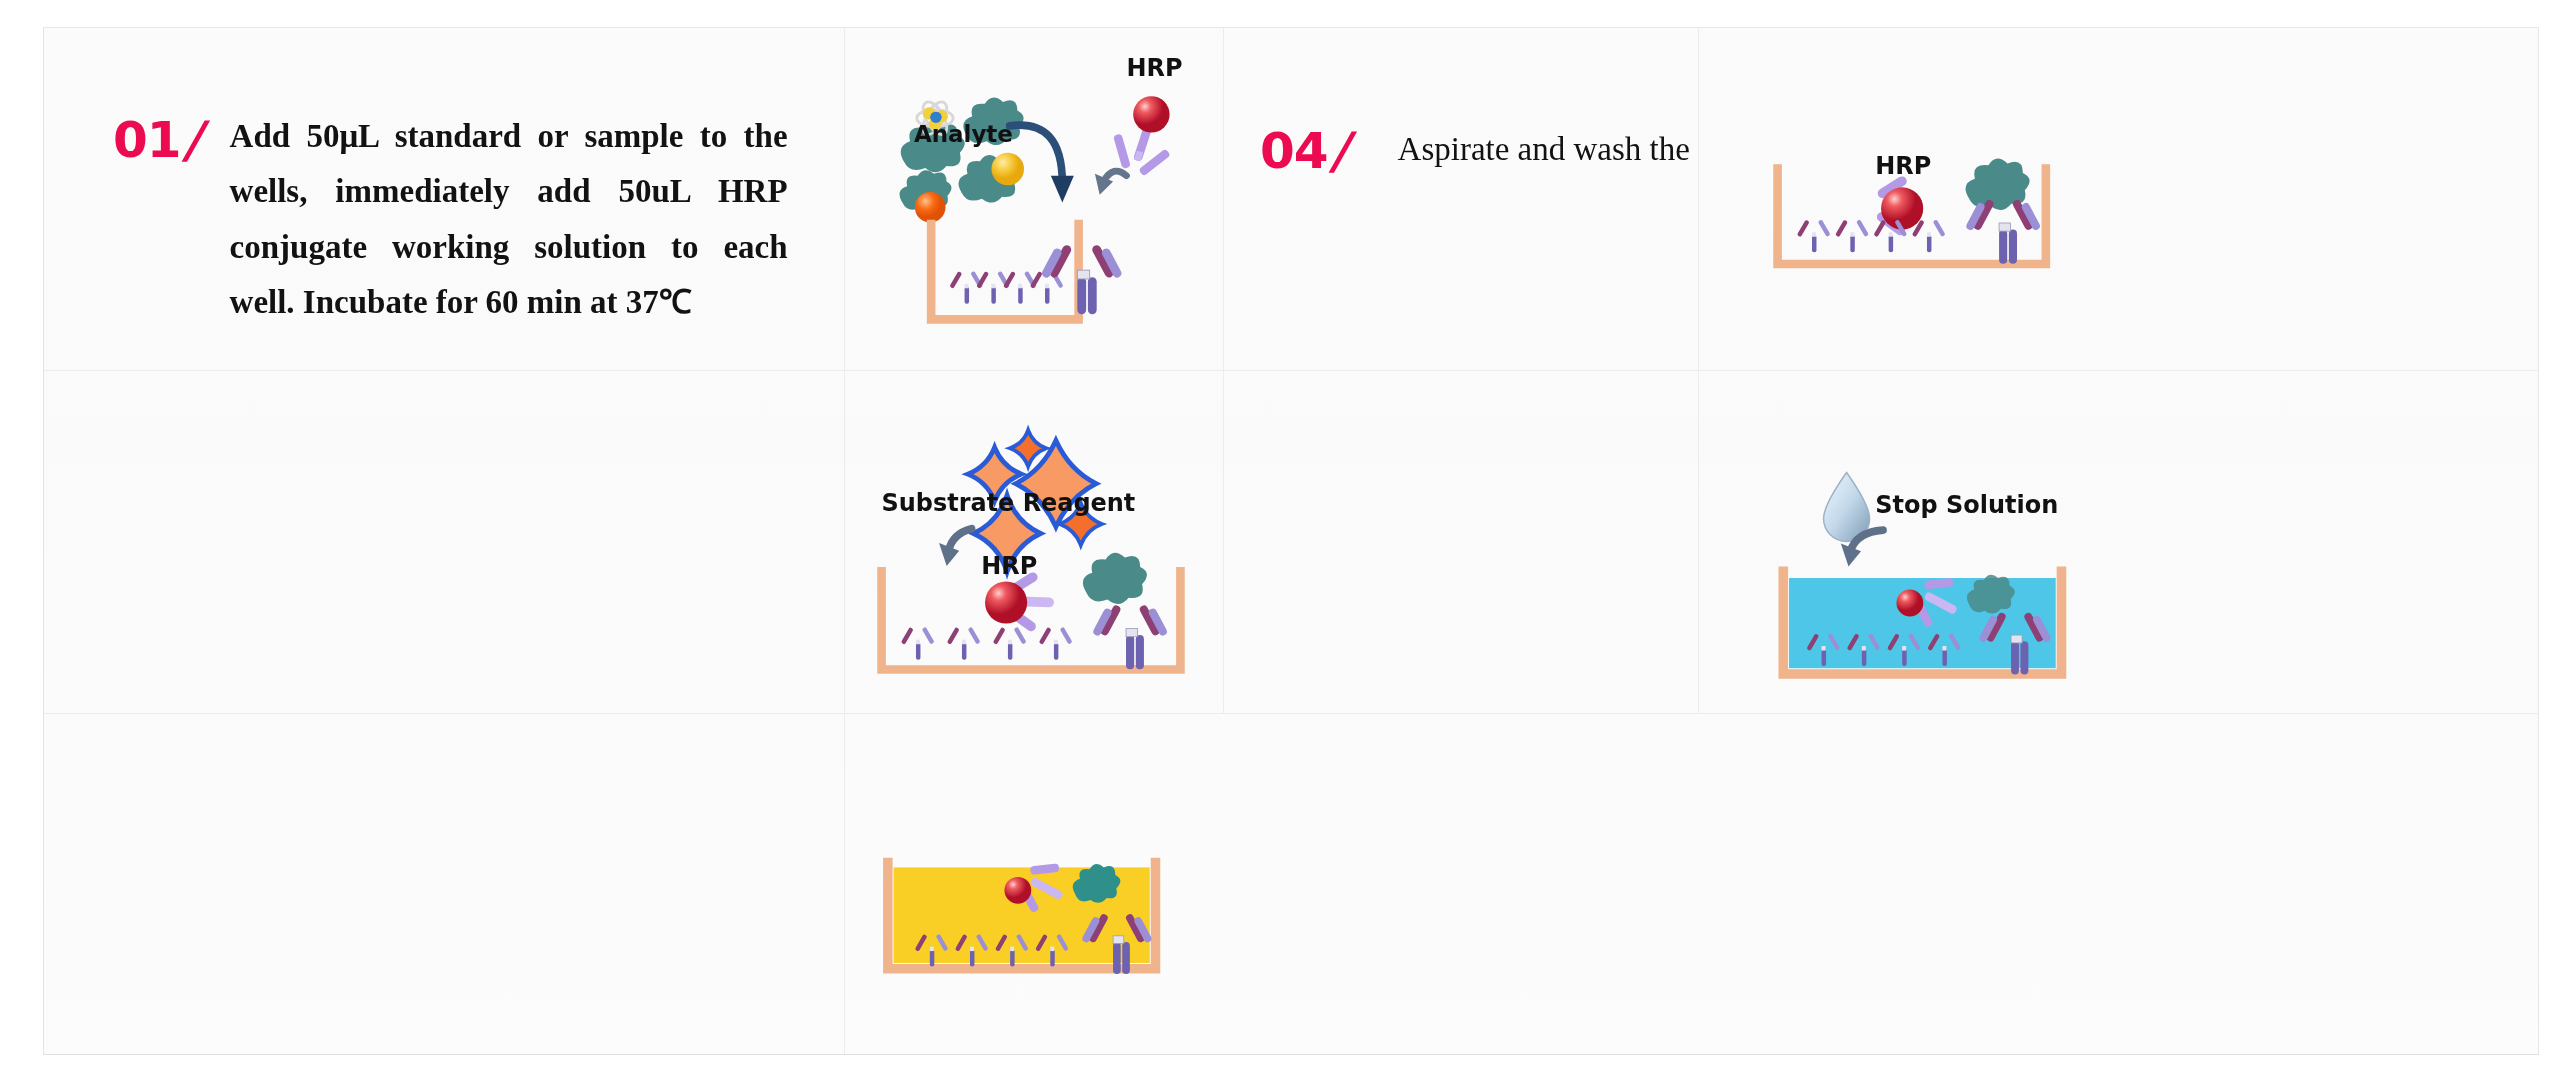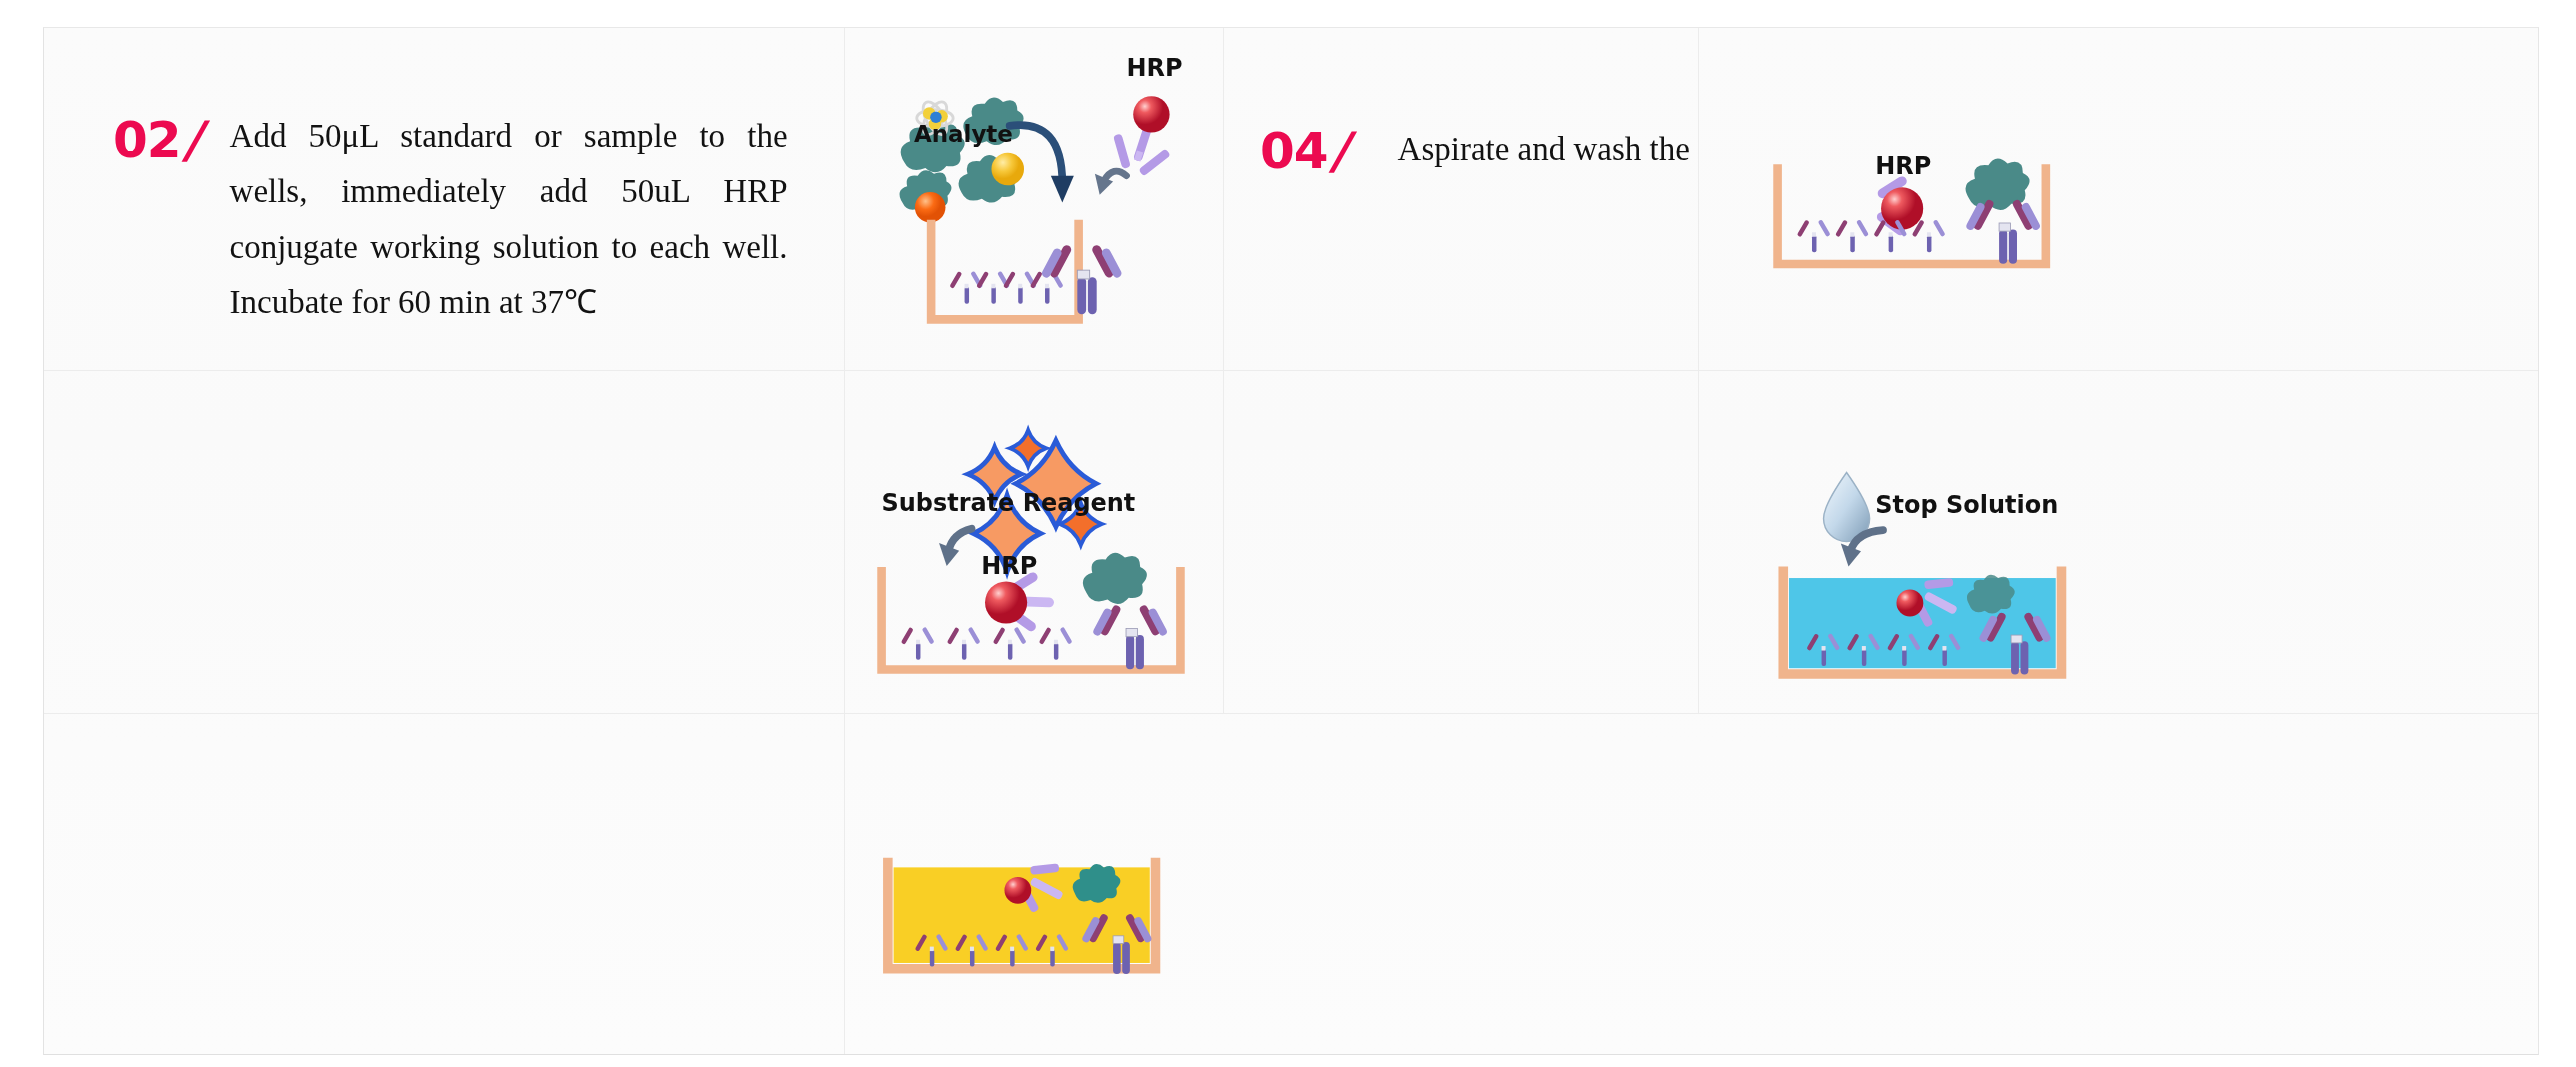--- a/index.html
+++ b/index.html
@@ -68,37 +68,37 @@
     color: #121212;
     line-height: 1.68;
     text-align: justify;
     text-justify: inter-word;
   }
   .steptext.nj { text-align: left; }
 
   
   .c01 .stepwrap { left: 69px; top: 81px; }
   .c01 .stepno   { margin-right: 25px; margin-top: 5.8px; }
-  .c01 .steptext { width: 558px; }
+  .c01 .steptext { width: 558px; font-weight: bold; }
 
   
   .c02 .stepwrap { left: 36px; top: 94px; }
   .c02 .stepno   { margin-right: 46px; margin-top: 3.8px; }
   .c02 .steptext { width: 671px; }
 
   .art { position: absolute; }
 </style>
 </head>
 <body>
 
 <div class="sheet">
 
   <div class="cell c01">
     <div class="stepwrap">
-      <div class="stepno"><span>02</span><span class="slash">/</span></div>
+      <div class="stepno"><span>01</span><span class="slash">/</span></div>
       <div class="steptext">Add 50μL standard or sample to the wells, immediately add 50uL HRP conjugate working solution to each well. Incubate for 60 min at 37℃</div>
     </div>
   </div>
 
   <div class="cell c01art">
     <svg class="art" style="left:21px; top:21px;" width="340" height="307" viewBox="0 0 355 320">
 
       <g>
         <path d="M40 118 q-10 -16 6 -22 q-4 -16 14 -14 q8 -13 20 -2 q16 -6 16 10 q13 6 2 18 q4 16 -14 14 q-10 12 -22 2 q-16 6 -22 -6 z" fill="#4a8a88"></path>
         <path d="M105 90 q-9 -15 6 -20 q-4 -15 13 -13 q8 -12 19 -2 q15 -6 15 9 q12 6 2 17 q4 15 -13 13 q-9 11 -21 2 q-15 6 -21 -6 z" fill="#4a8a88"></path>

